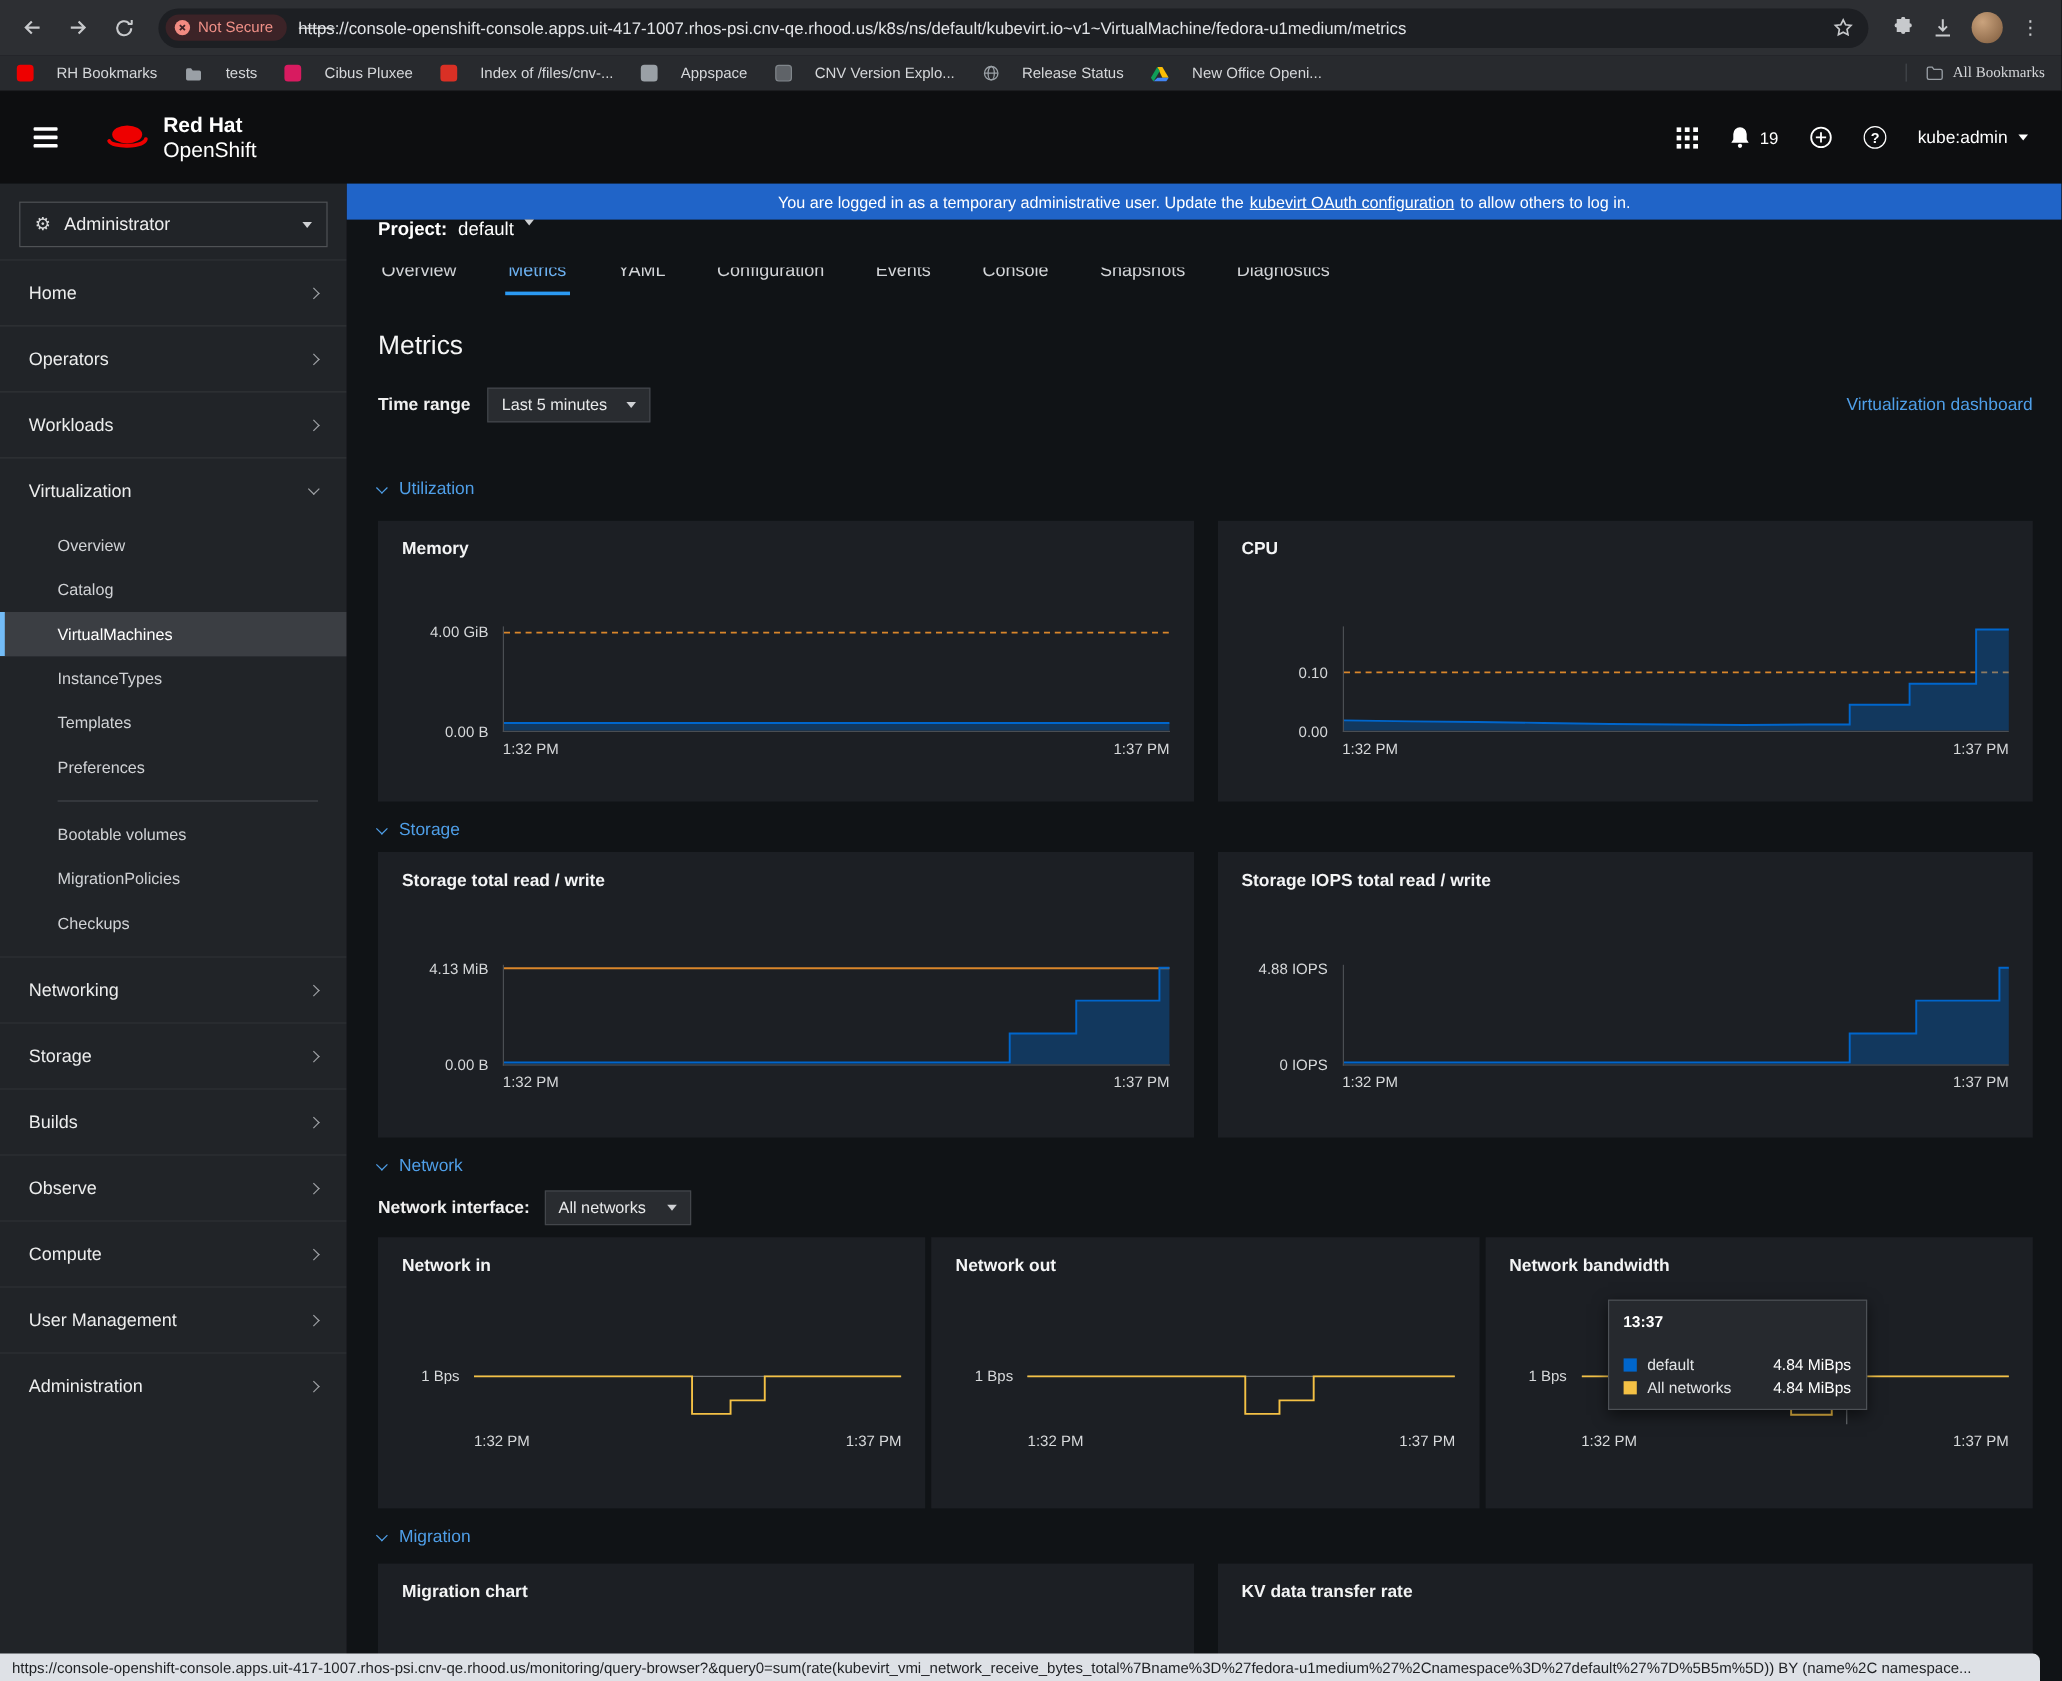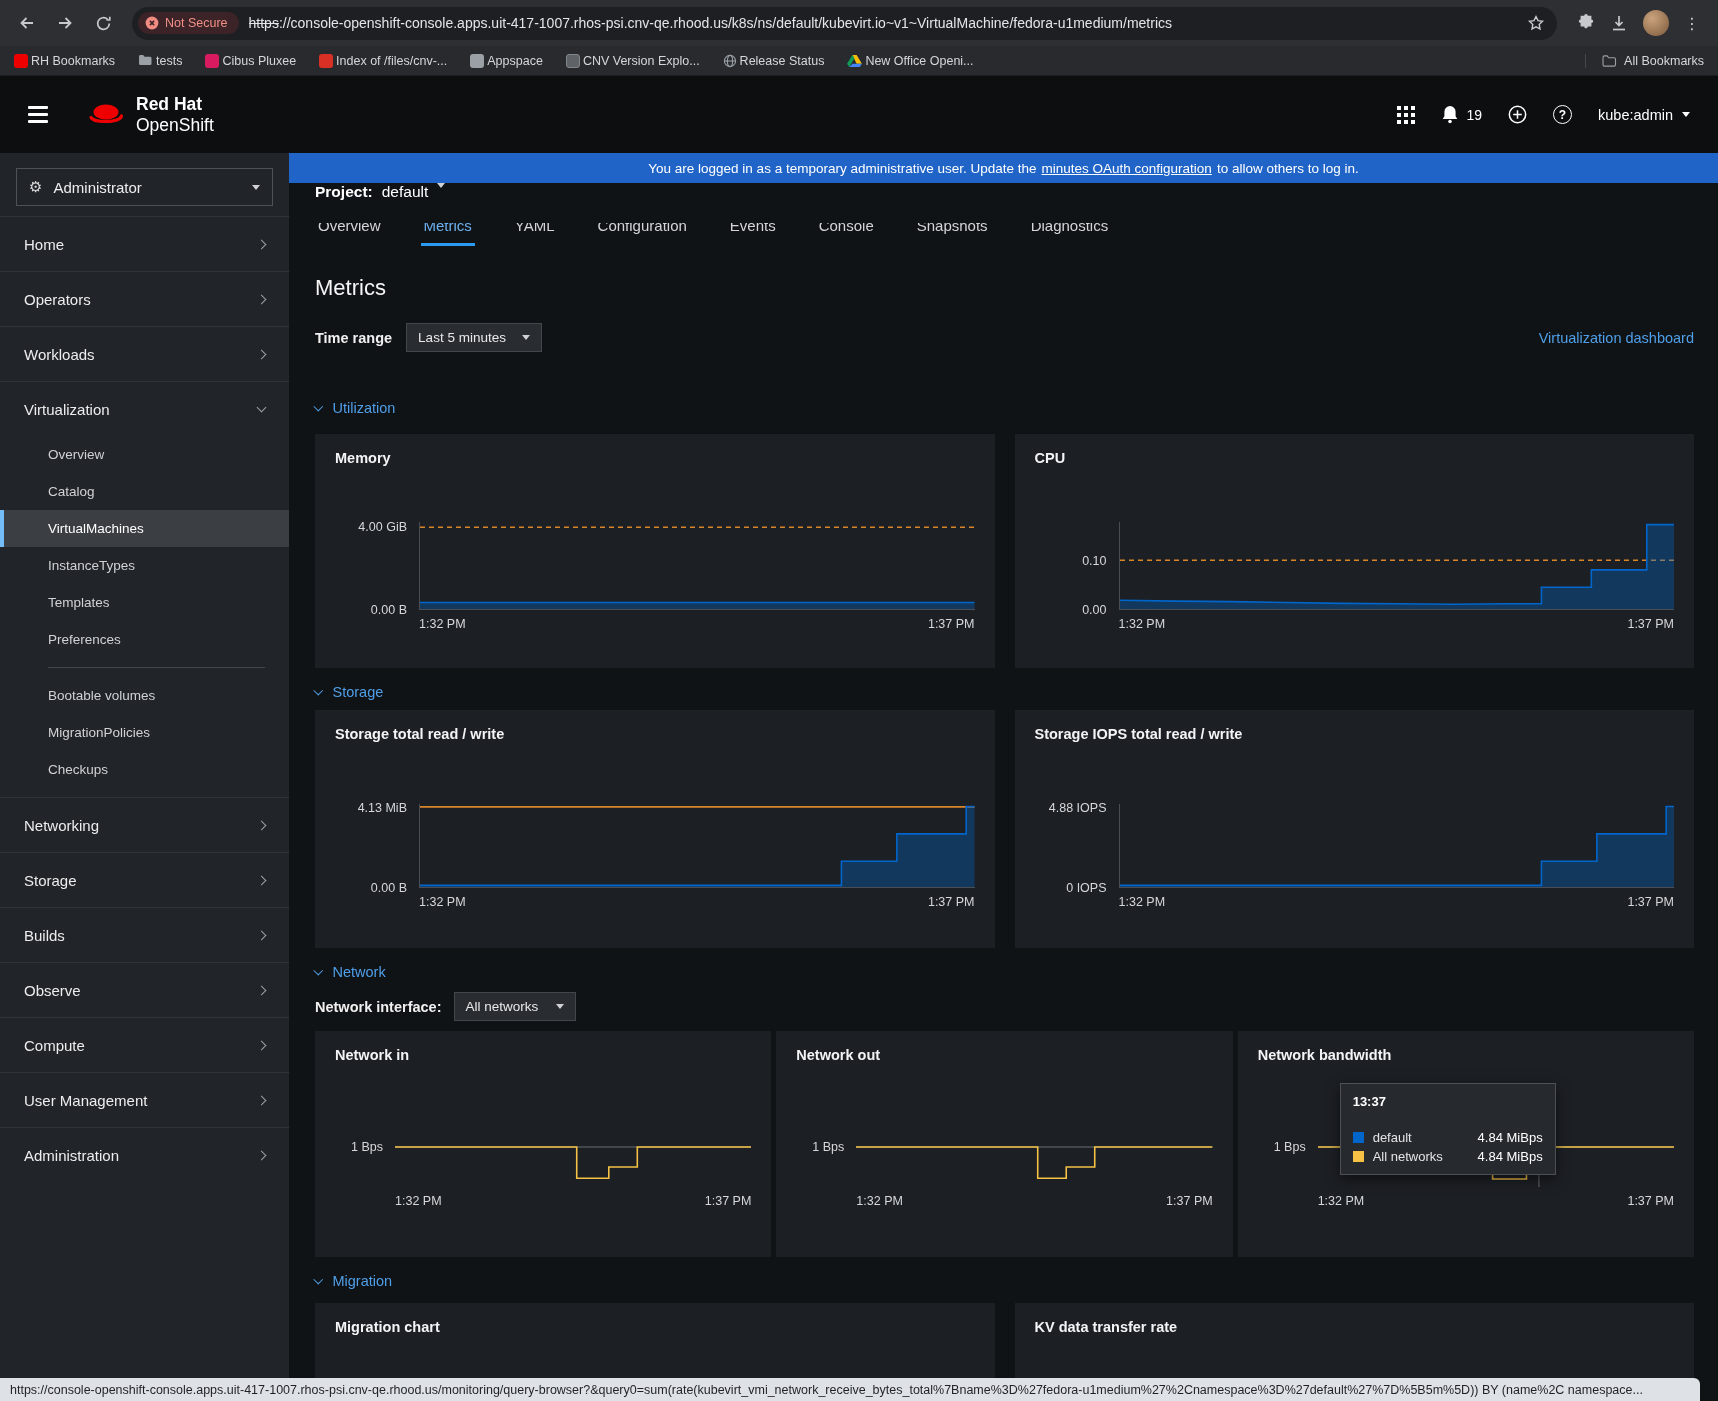--- a/index.html
+++ b/index.html
@@ -14,29 +14,29 @@
   .tb-btn { width:34px; height:34px; border-radius:50%; display:flex; align-items:center; justify-content:center; flex:none; }
   .omnibox { flex:1; height:33px; background:#1d1f23; border-radius:17px; display:flex; align-items:center; padding:0 6px 0 6px; gap:10px; margin:0 8px; min-width:0; }
   .ns-chip { display:flex; align-items:center; gap:6px; background:#3c2327; border-radius:13px; padding:4px 11px 4px 7px; color:#f09087; font-size:12.5px; flex:none; }
   .url { color:#e3e5e8; font-size:14px; white-space:nowrap; overflow:hidden; flex:1; }
   .url .scheme { text-decoration:line-through; }
   .omni-star { flex:none; margin-right:6px; }
   .toolbar-right { display:flex; align-items:center; gap:15px; padding:0 8px; flex:none; }
   .avatar { width:26px; height:26px; border-radius:50%; background:radial-gradient(circle at 35% 32%,#caa37d,#7d5a3c); }
   .kebab { color:#c7c9cc; font-size:16px; }
   .bookmarks { height:30px; background:#282a2e; display:flex; align-items:center; padding:0 14px; gap:23px; font-size:12.5px; color:#d5d7da; border-bottom:1px solid #1c1d20; }
-  .bm { display:flex; align-items:flex-start; gap:3px; white-space:nowrap; }
+  .bm { display:flex; align-items:flex-end; gap:19px; white-space:nowrap; }
   .fav { width:14px; height:14px; border-radius:3px; display:inline-block; flex:none; }
   .fav-redhat { background:#e00; }
   .fav-pink { background:#d81b60; }
   .fav-red2 { background:#d93025; }
   .fav-gray { background:#9aa0a6; }
   .fav-dark { background:#5f6368; border:1px solid #80868b; }
   .bm-spacer { flex:1; }
-  .all-bookmarks { display:flex; align-items:center; gap:7px; border-left:1px solid #44474c; padding-left:16px; }
+  .all-bookmarks { display:flex; align-items:center; gap:7px; border-left:1px solid #44474c; padding-left:16px;font-family:Liberation Serif, serif; }
   .status-bar { position:absolute; left:0; bottom:0; width:1700px; height:23px; background:#dee1e6; color:#1f2124; font-size:12.5px; display:flex; align-items:center; padding:0 10px; border-top-right-radius:6px; white-space:nowrap; overflow:hidden; z-index:60; }
   
   .masthead { height:77px; background:#0d0e10; display:flex; align-items:center; padding:0 28px; }
   .hamburger { width:20px; display:flex; flex-direction:column; gap:4.5px; margin-right:36px; }
   .hamburger span { height:2.5px; background:#fff; border-radius:1px; }
   .brand { display:flex; align-items:center; gap:10px; }
   .brand-text { color:#fff; line-height:1.15; font-size:17.5px; }
   .brand-top { font-weight:700; }
   .mast-right { margin-left:auto; display:flex; align-items:center; gap:26px; color:#fff; }
   .bell-wrap { display:flex; align-items:center; gap:7px; font-size:14px; }
@@ -332,21 +332,21 @@
       <div class="nav-item">
           <span>Administration</span>
           <span class="chev chev-r"></span>
         </div>
     </div>
   </div>
 
   <div class="main">
     <div class="banner">
       <span>You are logged in as a temporary administrative user. Update the</span>
-      <span class="link">minutes OAuth configuration</span>
+      <span class="link">kubevirt OAuth configuration</span>
       <span>to allow others to log in.</span>
     </div>
     <div class="project-row">
       <span class="project-label">Project:</span>
       <span>default</span>
       <span class="caret-down"></span>
     </div>
     <div class="tabs-clip">
       <div class="tabs-inner">
         <span class="tab">Overview</span>

